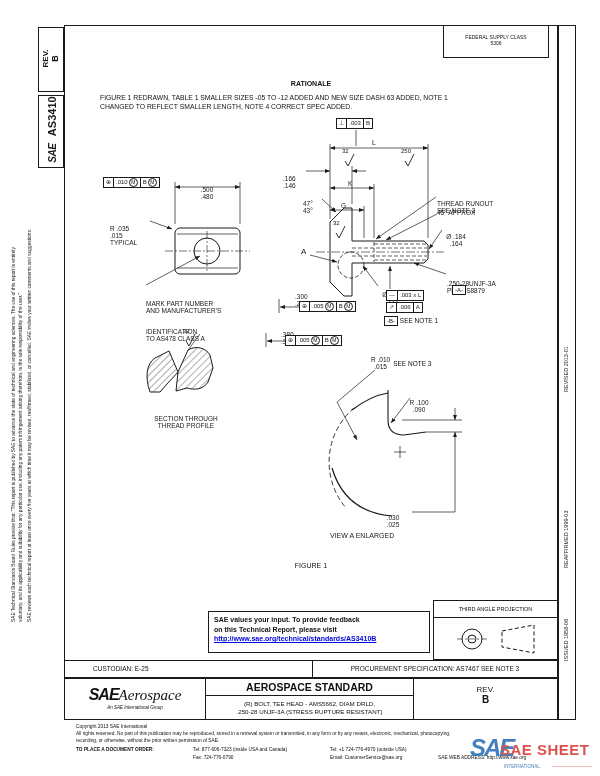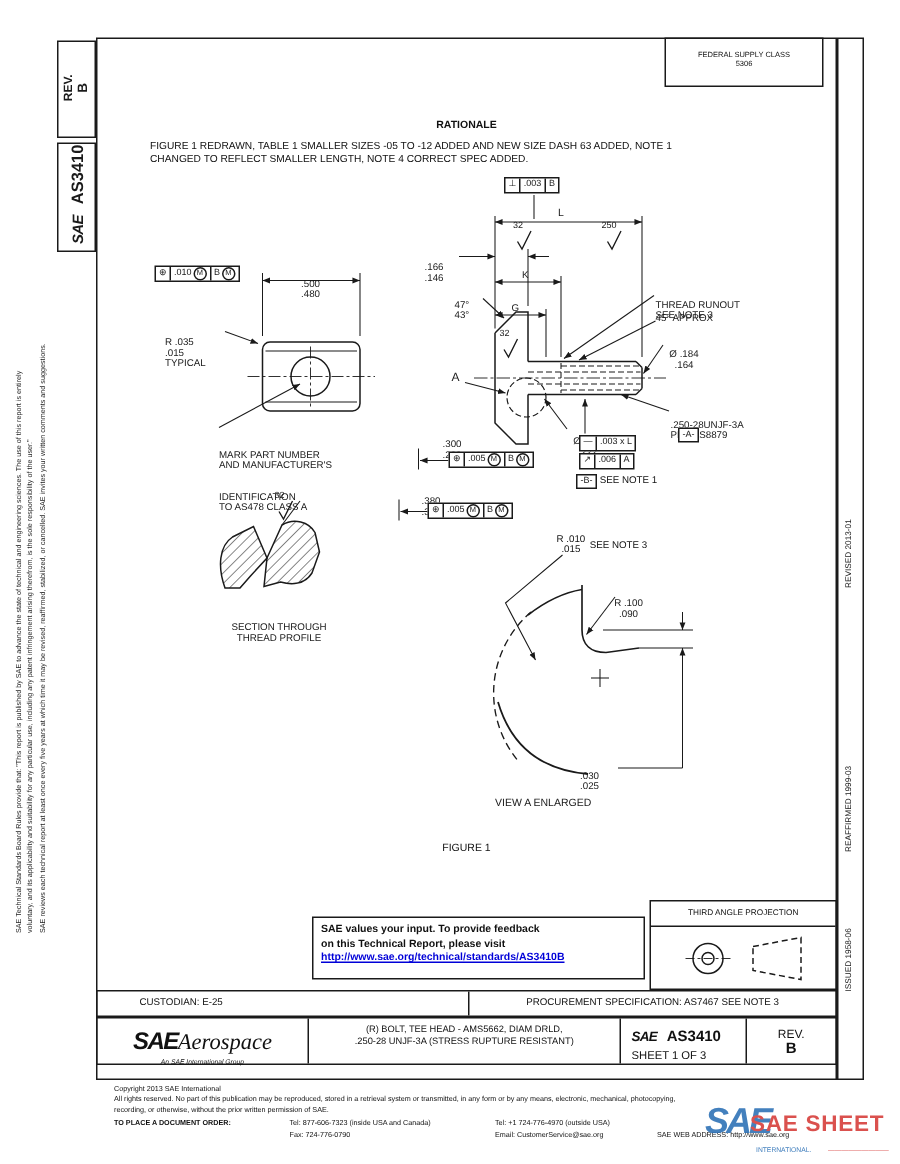--- a/index.html
+++ b/index.html
@@ -304,37 +304,31 @@
 
   <div class="box" style="left:64px;top:660px;width:494px;height:18px;display:flex;">
     <div style="width:248px;border-right:1.3px solid #1a1a1a;font-size:6.5px;line-height:16px;padding-left:28px;box-sizing:border-box;">
       <span>CUSTODIAN: E-25</span>
     </div>
     <div class="c" style="flex:1;font-size:6.5px;line-height:16px;">
       <span>PROCUREMENT SPECIFICATION: AS7467 SEE NOTE 3</span>
     </div>
   </div>
 
-  <div class="box" style="left:64px;top:678px;width:494px;height:32px;display:flex;">
+  <div class="box" style="left:64px;top:678px;width:494px;height:42px;display:flex;">
     <div style="width:141px;border-right:1.3px solid #1a1a1a;box-sizing:border-box;text-align:center;padding-top:7px;">
       <span style="font-weight:bold;font-style:italic;font-size:16px;letter-spacing:-1px;">SAE</span><span style="font-style:italic;font-size:15px;font-family:'Liberation Serif',serif;">Aerospace</span>
       <div style="font-size:4.5px;font-style:italic;text-align:center;margin-top:1px;">An SAE International Group</div>
     </div>
     <div style="width:208px;border-right:1.3px solid #1a1a1a;box-sizing:border-box;">
+      <div class="c" style="font-size:10.5px;font-weight:bold;line-height:16px;border-bottom:1.3px solid #1a1a1a;">AEROSPACE STANDARD</div>
       <div class="c" style="font-size:6.2px;line-height:8px;padding-top:4px;">
         <div>(R) BOLT, TEE HEAD - AMS5662, DIAM DRLD,</div>
         <div>.250-28 UNJF-3A (STRESS RUPTURE RESISTANT)</div>
       </div>
-    </div>
-    <div style="width:84px;border-right:1.3px solid #1a1a1a;box-sizing:border-box;padding:5px 0 0 7px;">
-      <div style="line-height:12px;">
-        <span style="font-weight:bold;font-style:italic;font-size:9px;letter-spacing:-0.5px;">SAE</span>
-        <span style="font-weight:bold;font-size:10px;margin-left:2px;">AS3410</span>
-      </div>
-      <div style="font-size:7.5px;line-height:12px;">SHEET 1 OF 3</div>
     </div>
     <div class="c" style="flex:1;padding-top:6px;">
       <div style="font-size:8px;line-height:9px;">REV.</div>
       <div style="font-size:10px;font-weight:bold;line-height:12px;">B</div>
     </div>
   </div>
 
   <div class="abs tiny" style="left:76px;top:724px;">Copyright 2013 SAE International</div>
   <div class="abs tiny" style="left:76px;top:731px;">All rights reserved. No part of this publication may be reproduced, stored in a retrieval system or transmitted, in any form or by any means, electronic, mechanical, photocopying,</div>
   <div class="abs tiny" style="left:76px;top:738px;">recording, or otherwise, without the prior written permission of SAE.</div>

